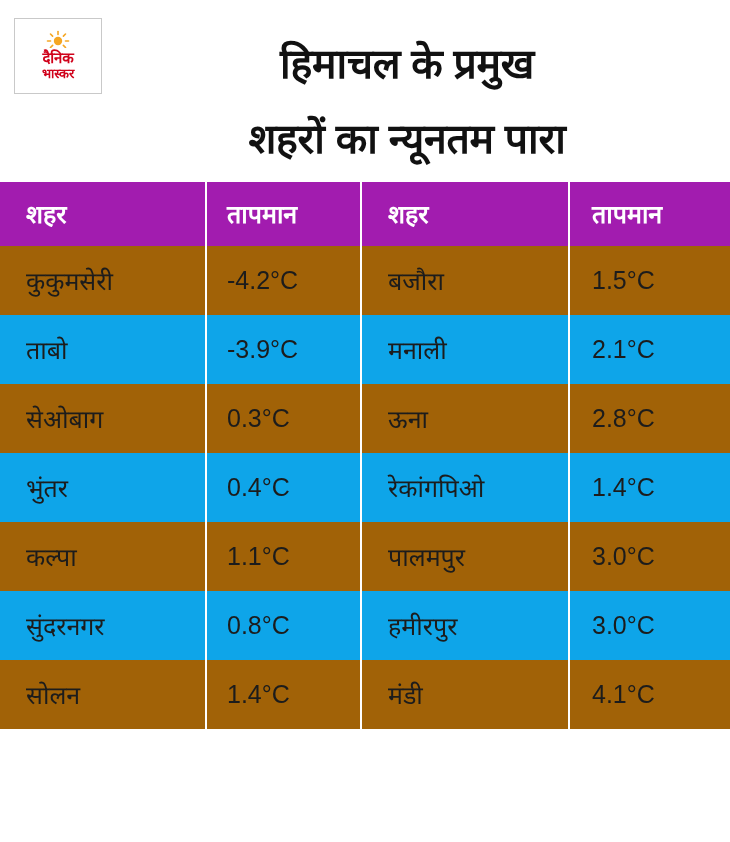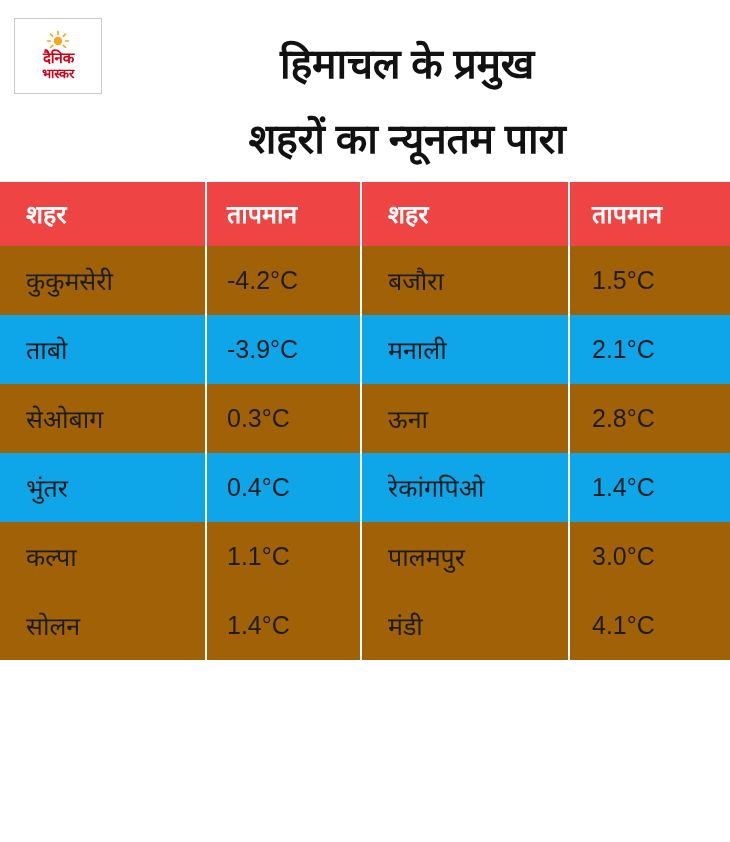--- a/index.html
+++ b/index.html
@@ -45,21 +45,21 @@
     height: 18px;
     position: relative;
     margin-bottom: 2px;
   }
   .logo-sun svg { display: block; }
   .logo-text {
     color: #d0021b;
     font-weight: bold;
     font-size: 15px;
     line-height: 16px;
-    text-align: right;
+    text-align: center;
     letter-spacing: -0.2px;
   }
   .logo-text .l2 { font-size: 13px; }
   .title-wrap {
     flex: 1;
     text-align: center;
     padding: 0 4px 0 0;
   }
   .title-line {
     font-size: 41px;
@@ -74,21 +74,21 @@
   .table-wrap {
     margin-top: 12px;
     width: 730px;
   }
   table.temps {
     width: 730px;
     border-collapse: collapse;
     table-layout: fixed;
   }
   table.temps th {
-    background: #ef4444;
+    background: #a21caf;
     color: #ffffff;
     font-size: 25px;
     font-weight: bold;
     padding: 14px 0 16px 0;
     text-align: left;
     vertical-align: middle;
     border-right: 2px solid #ffffff;
   }
   table.temps th:last-child { border-right: none; }
   table.temps td {
@@ -181,20 +181,26 @@
           <td class="c-temp1 temp-val">0.4°C</td>
           <td class="c-city2">रेकांगपिओ</td>
           <td class="c-temp2 temp-val">1.4°C</td>
         </tr>
         <tr class="row-odd">
           <td class="c-city1">कल्पा</td>
           <td class="c-temp1 temp-val">1.1°C</td>
           <td class="c-city2">पालमपुर</td>
           <td class="c-temp2 temp-val">3.0°C</td>
         </tr>
+        <tr class="row-even">
+          <td class="c-city1">सुंदरनगर</td>
+          <td class="c-temp1 temp-val">0.8°C</td>
+          <td class="c-city2">हमीरपुर</td>
+          <td class="c-temp2 temp-val">3.0°C</td>
+        </tr>
         <tr class="row-odd">
           <td class="c-city1">सोलन</td>
           <td class="c-temp1 temp-val">1.4°C</td>
           <td class="c-city2">मंडी</td>
           <td class="c-temp2 temp-val">4.1°C</td>
         </tr>
       </tbody>
     </table>
   </div>
 

